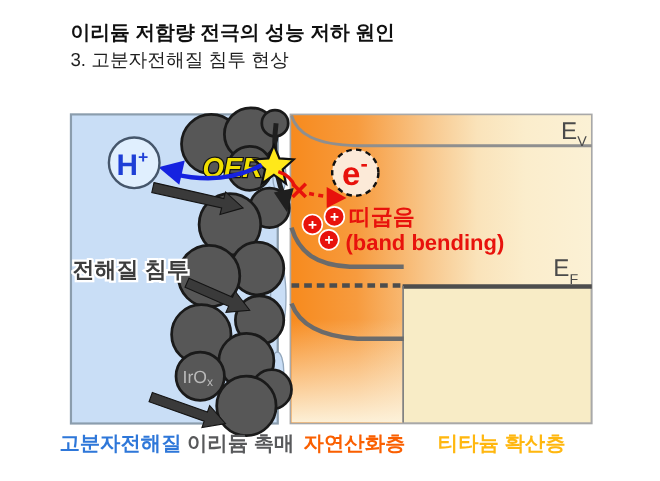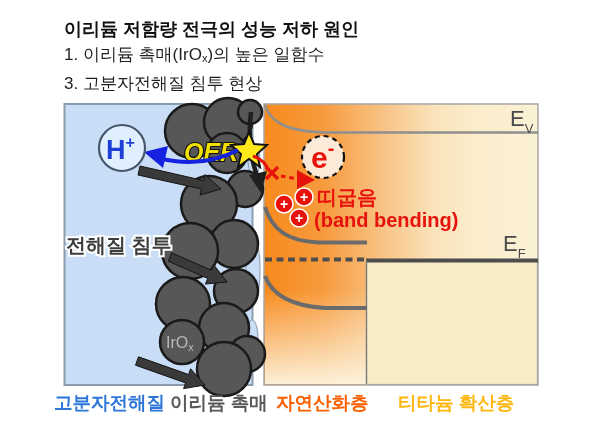--- a/index.html
+++ b/index.html
@@ -11,21 +11,20 @@
   svg text{font-family:"Liberation Sans","DejaVu Sans",sans-serif;}
   .diagram-svg{position:absolute;left:0;top:0;}
 </style>
 </head>
 <body>
 
 <div class="canvas">
 
   <div class="header">
     <div class="title-line">이리듐 저함량 전극의 성능 저하 원인</div>
-    <div><span>1. 이리듐 촉매(IrO</span><span class="sub">x</span><span>)의 높은 일함수</span></div>
     <div>3. 고분자전해질 침투 현상</div>
   </div>
 
   <svg class="diagram-svg" width="600" height="437" viewBox="0 0 600 437">
     <defs>
       <linearGradient id="oxideGrad" x1="0" y1="0" x2="1" y2="0">
         <stop offset="0" stop-color="#f78a1d"></stop>
         <stop offset="0.22" stop-color="#f79b3e"></stop>
         <stop offset="0.45" stop-color="#f8c68a"></stop>
         <stop offset="0.62" stop-color="#fae3ba"></stop>

